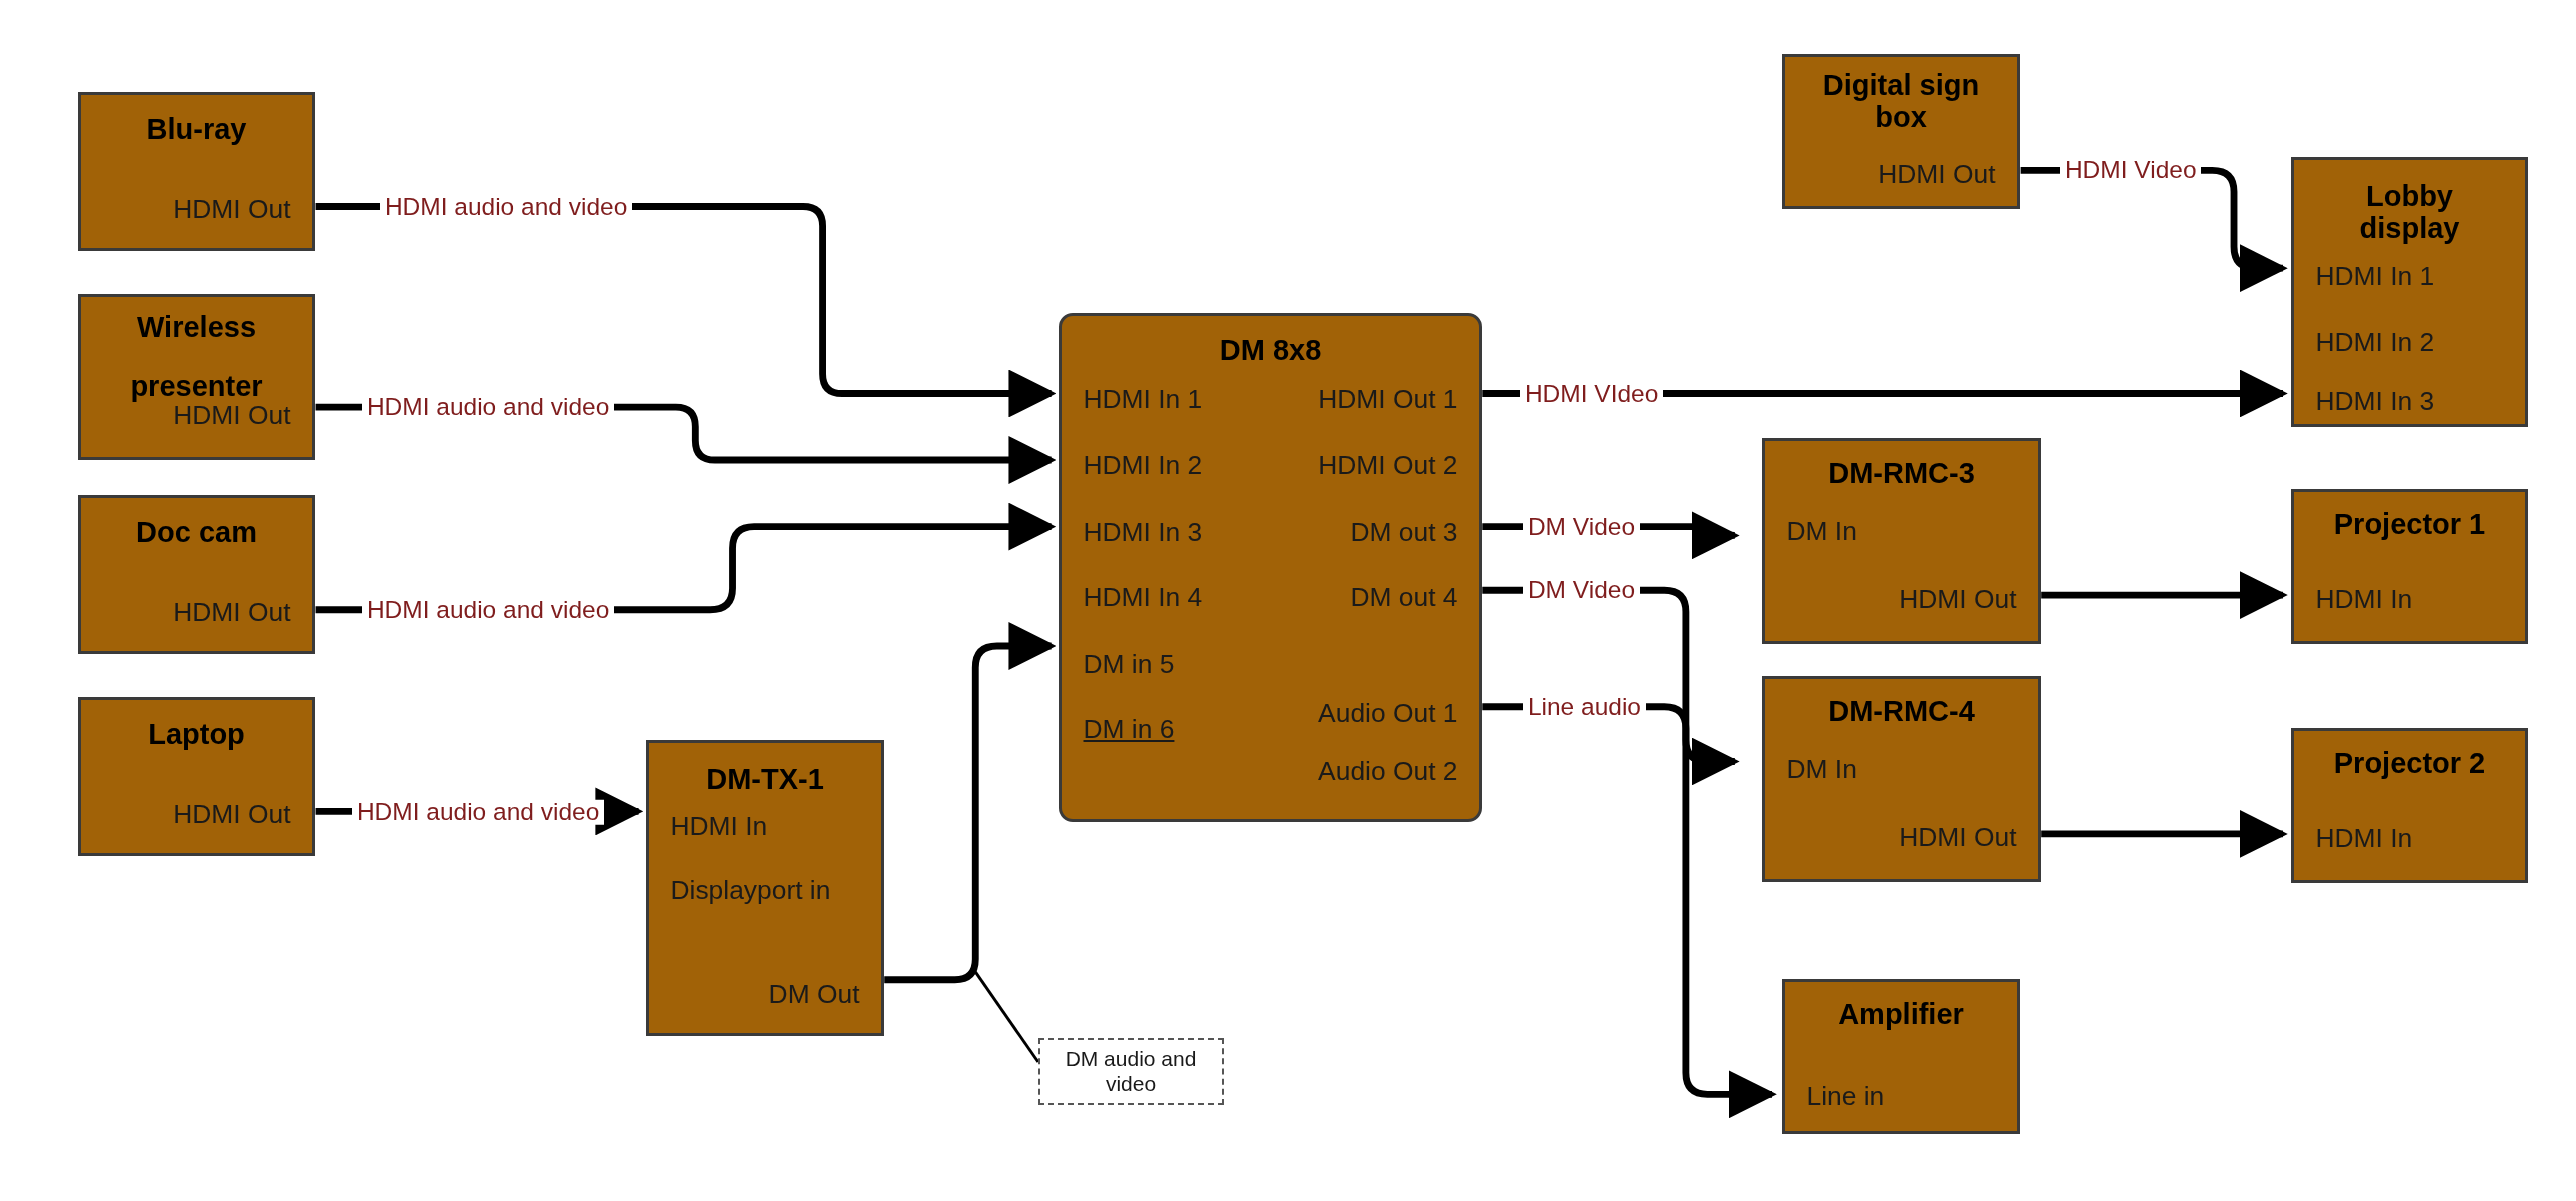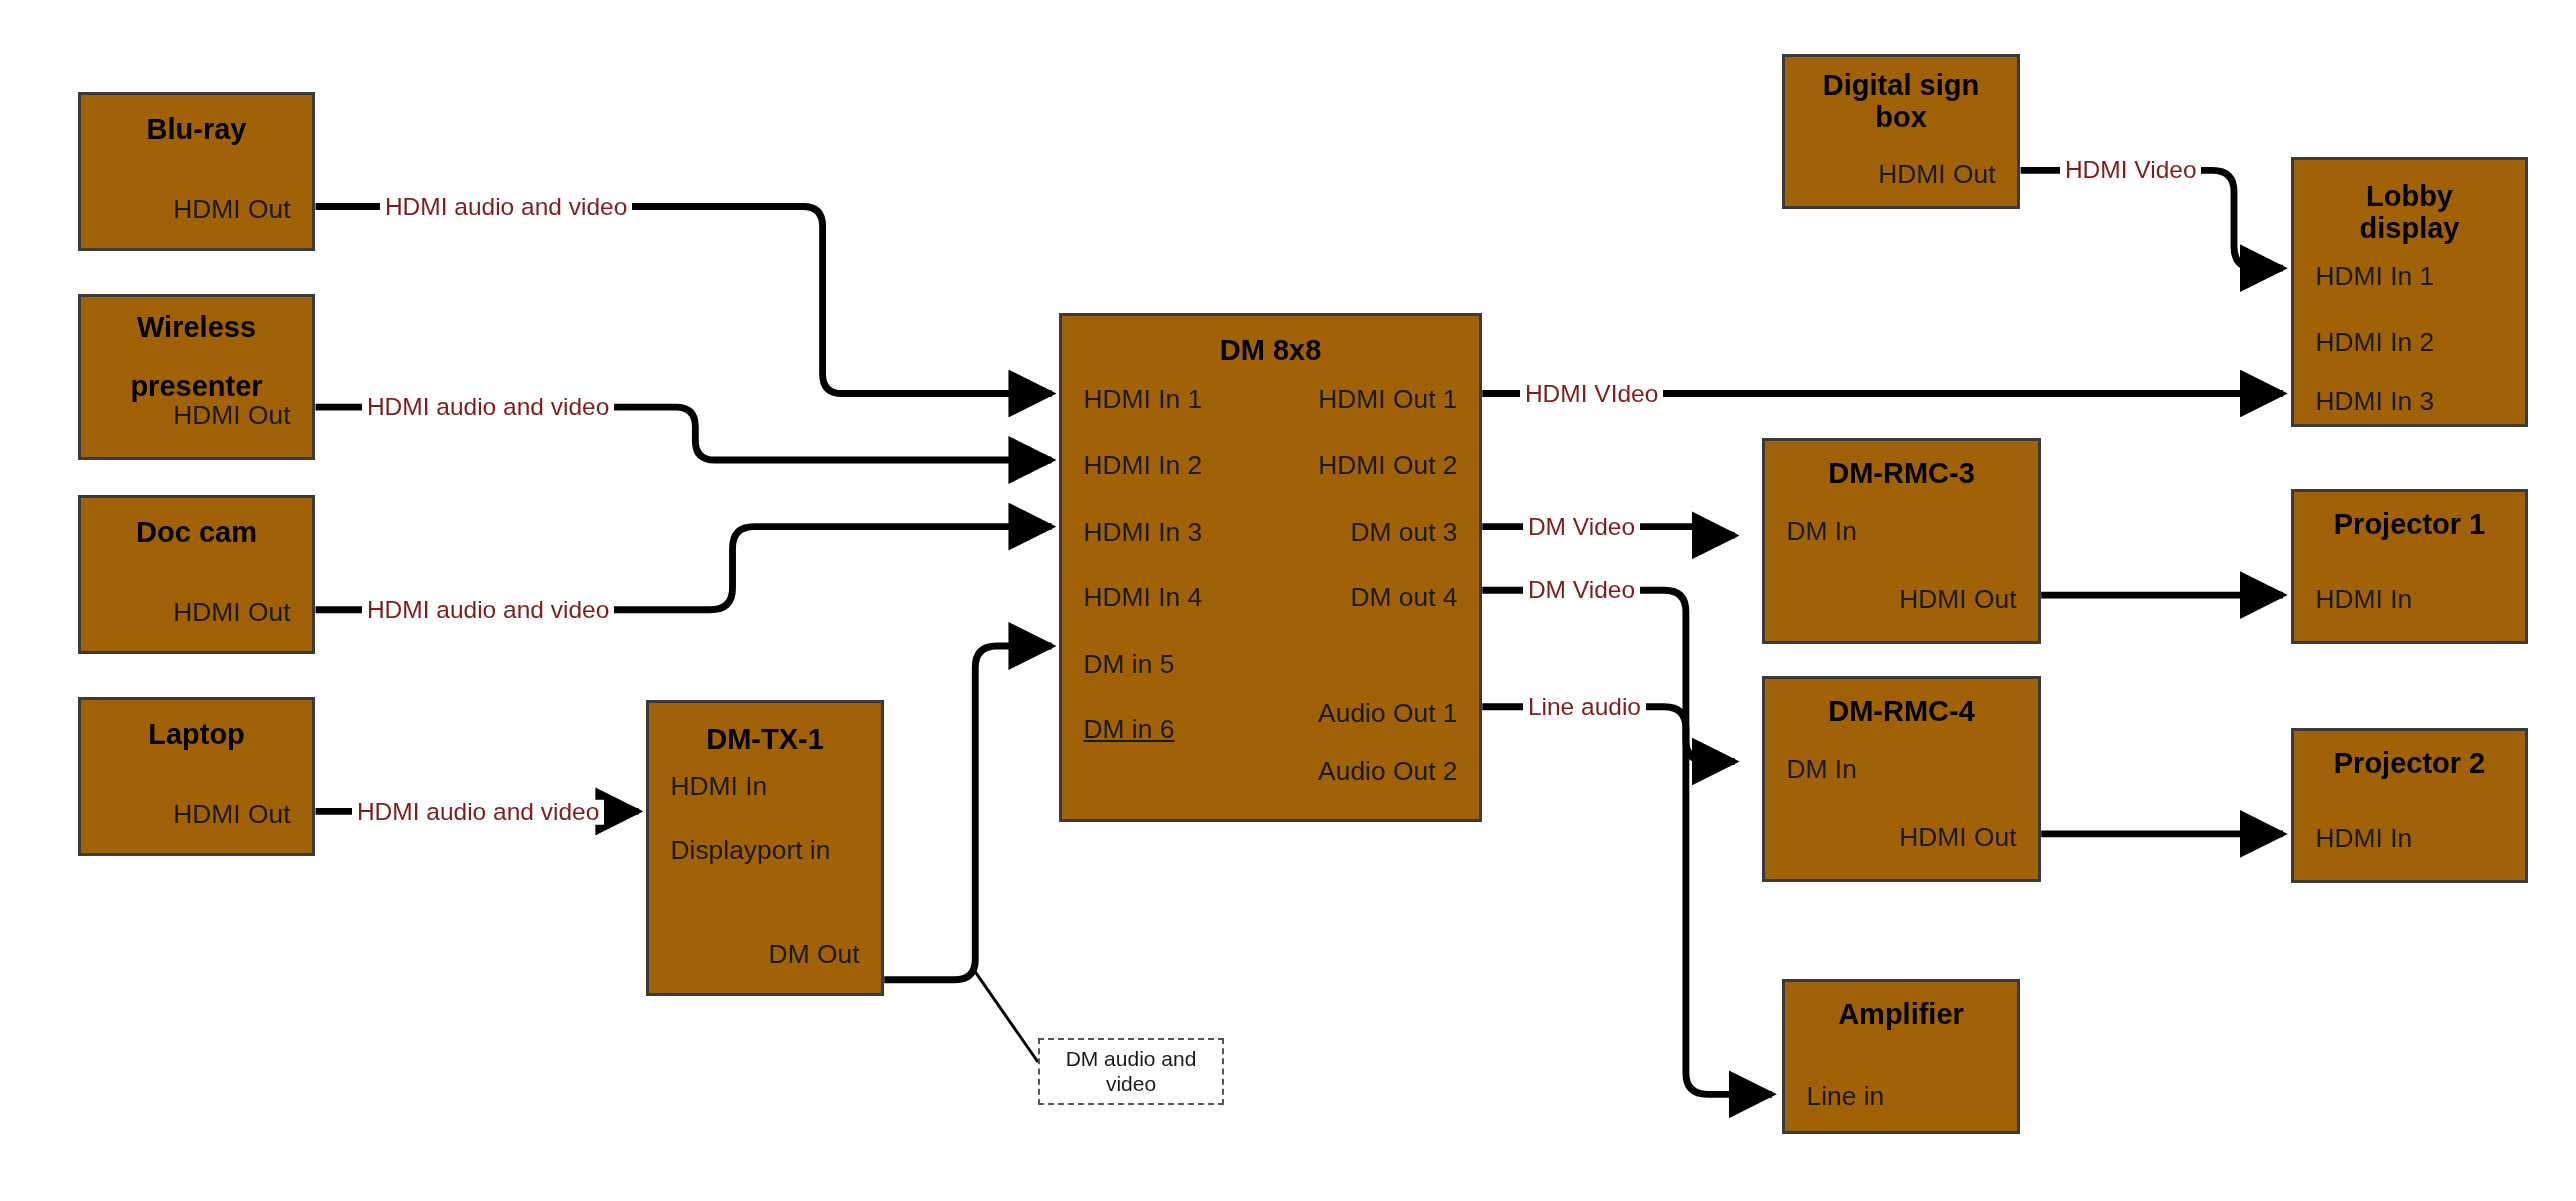--- a/index.html
+++ b/index.html
@@ -139,28 +139,28 @@
   <div class="node" style="left:78px; top:495px; width:237px; height:159px;">
     <div class="title" style="margin-top:17.6px;">Doc cam</div>
     <div class="port right" style="top:101px;">HDMI Out</div>
   </div>
 
   <div class="node" style="left:78px; top:697px; width:237px; height:159px;">
     <div class="title" style="margin-top:17.6px;">Laptop</div>
     <div class="port right" style="top:101px;">HDMI Out</div>
   </div>
 
-  <div class="node" style="left:646px; top:700px; width:238px; height:296px;">
+  <div class="node" style="left:646px; top:740px; width:238px; height:296px;">
     <div class="title" style="margin-top:19.6px;">DM-TX-1</div>
     <div class="port left" style="top:70px;">HDMI In</div>
     <div class="port left" style="top:134px;">Displayport in</div>
     <div class="port right" style="top:238px;">DM Out</div>
   </div>
 
-  <div class="node" style="left:1059px; top:313px; width:423px; height:509px;">
+  <div class="node" style="left:1059px; top:313px; width:423px; height:509px;border-radius:14px;">
     <div class="title" style="margin-top:17.6px;">DM 8x8</div>
 
     <div class="port left" style="top:70px;">HDMI In 1</div>
     <div class="port left" style="top:136px;">HDMI In 2</div>
     <div class="port left" style="top:203px;">HDMI In 3</div>
     <div class="port left" style="top:268px;">HDMI In 4</div>
     <div class="port left" style="top:335px;">DM in 5</div>
     <div class="port left" style="top:400px;text-decoration:underline;">DM in 6</div>
 
     <div class="port right" style="top:70px;">HDMI Out 1</div>

